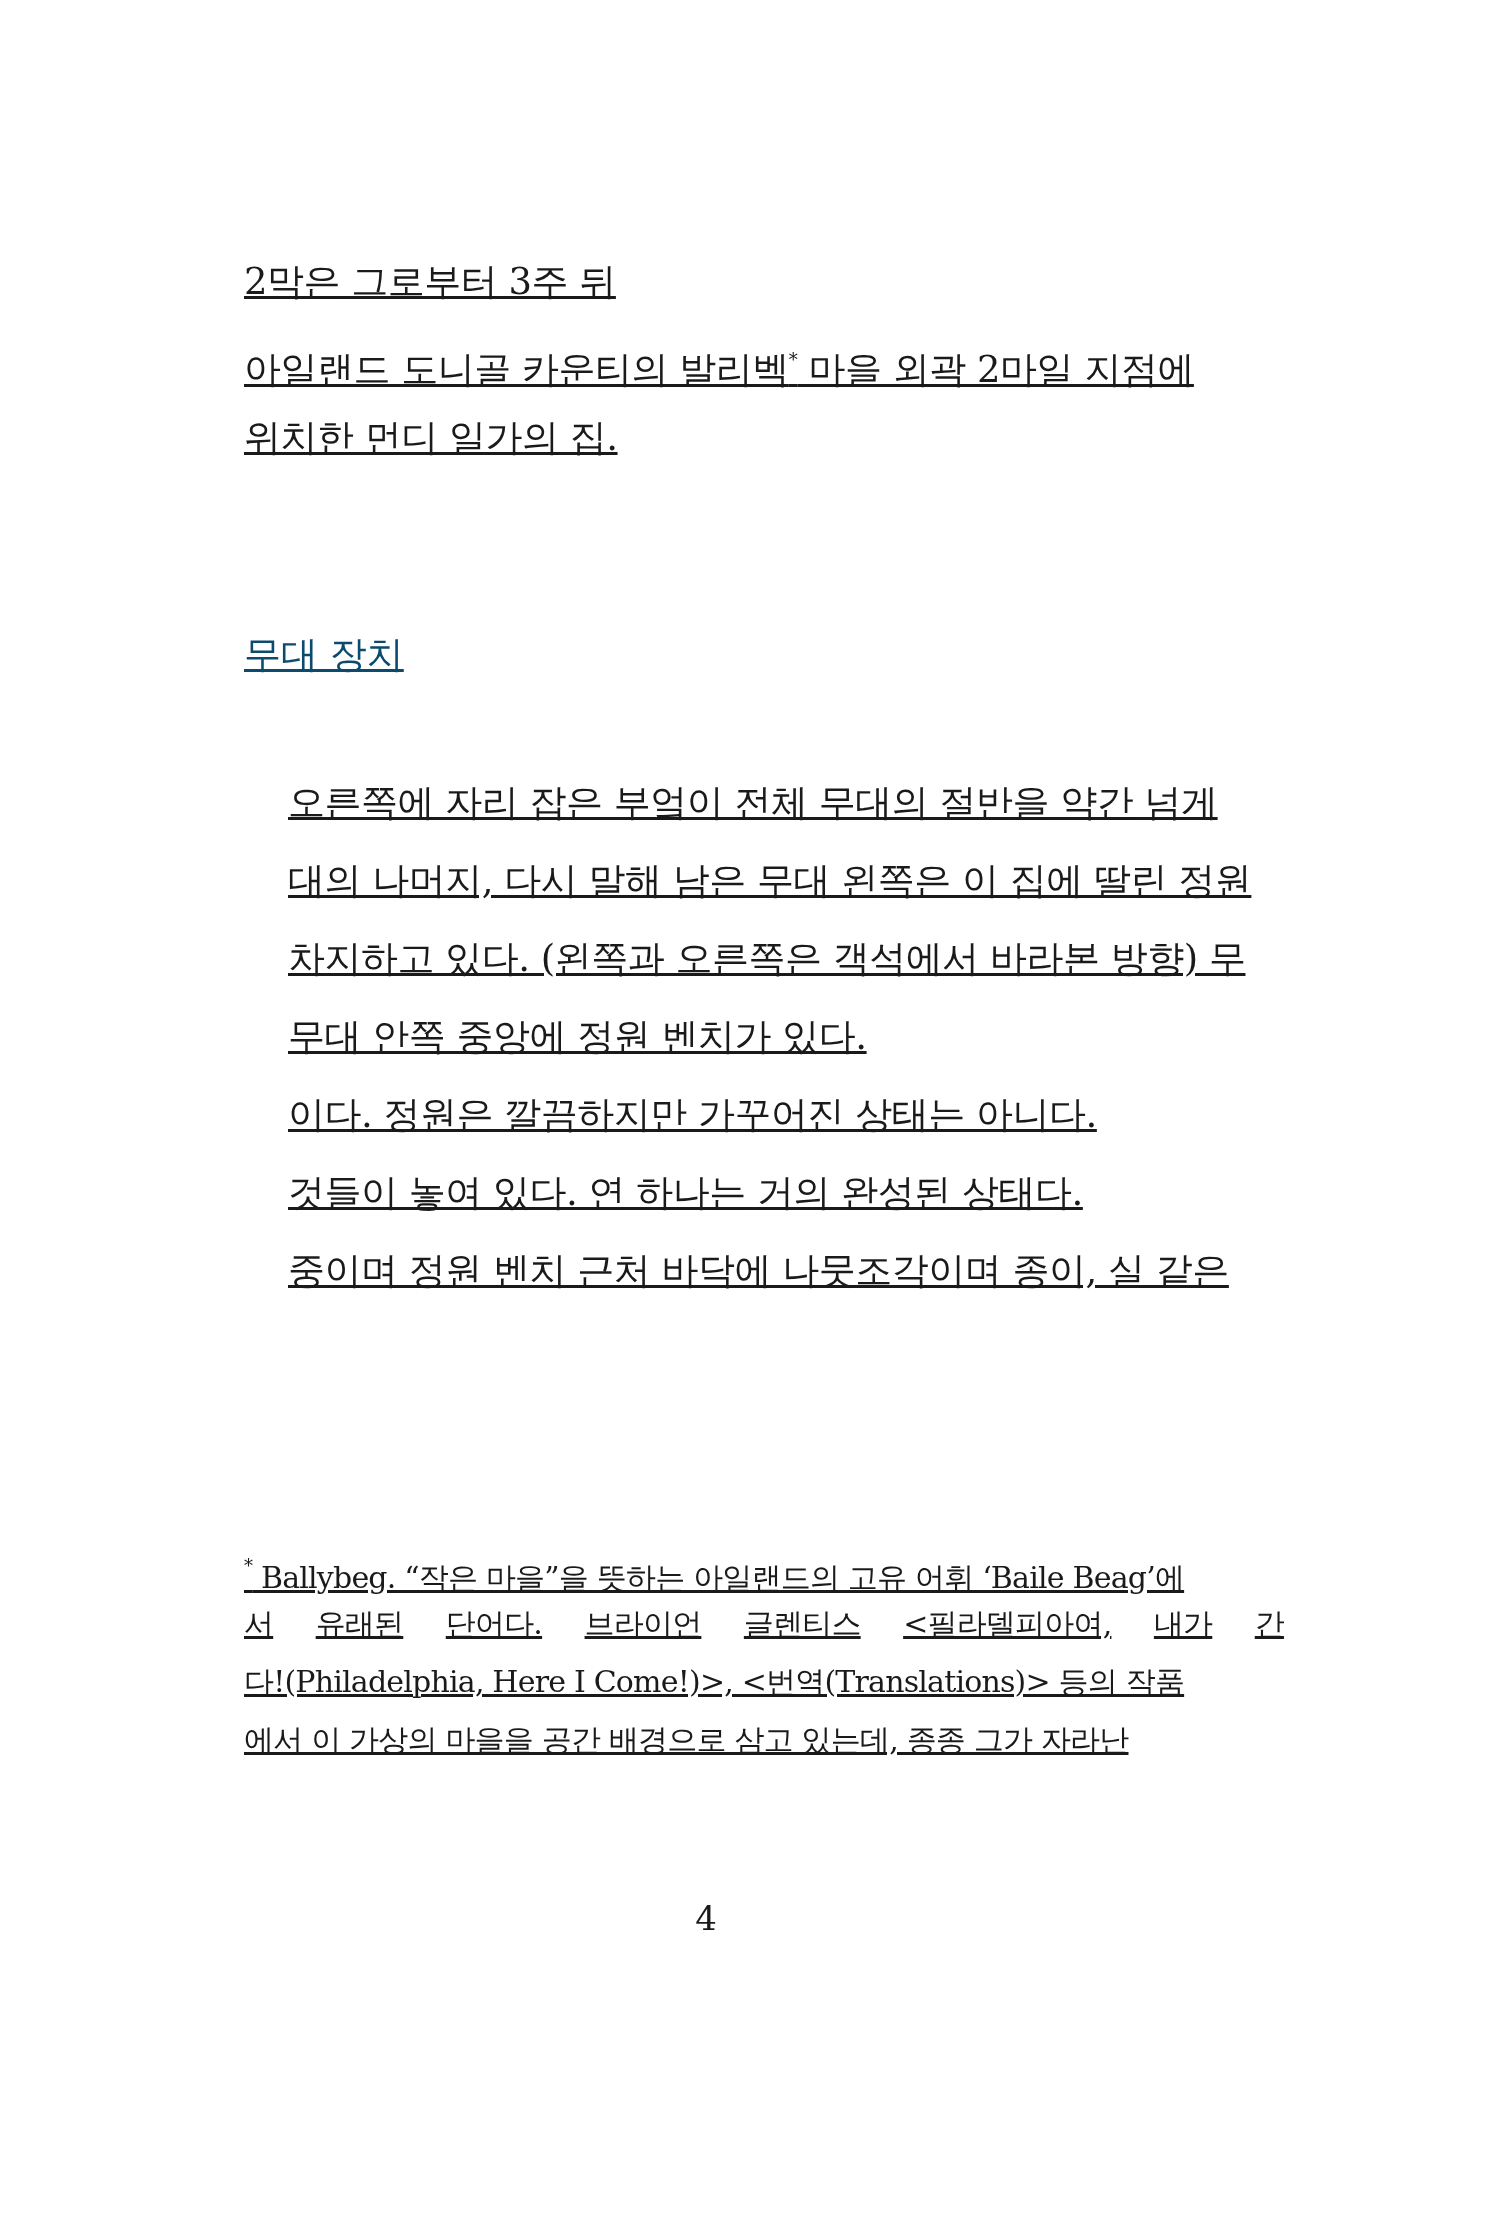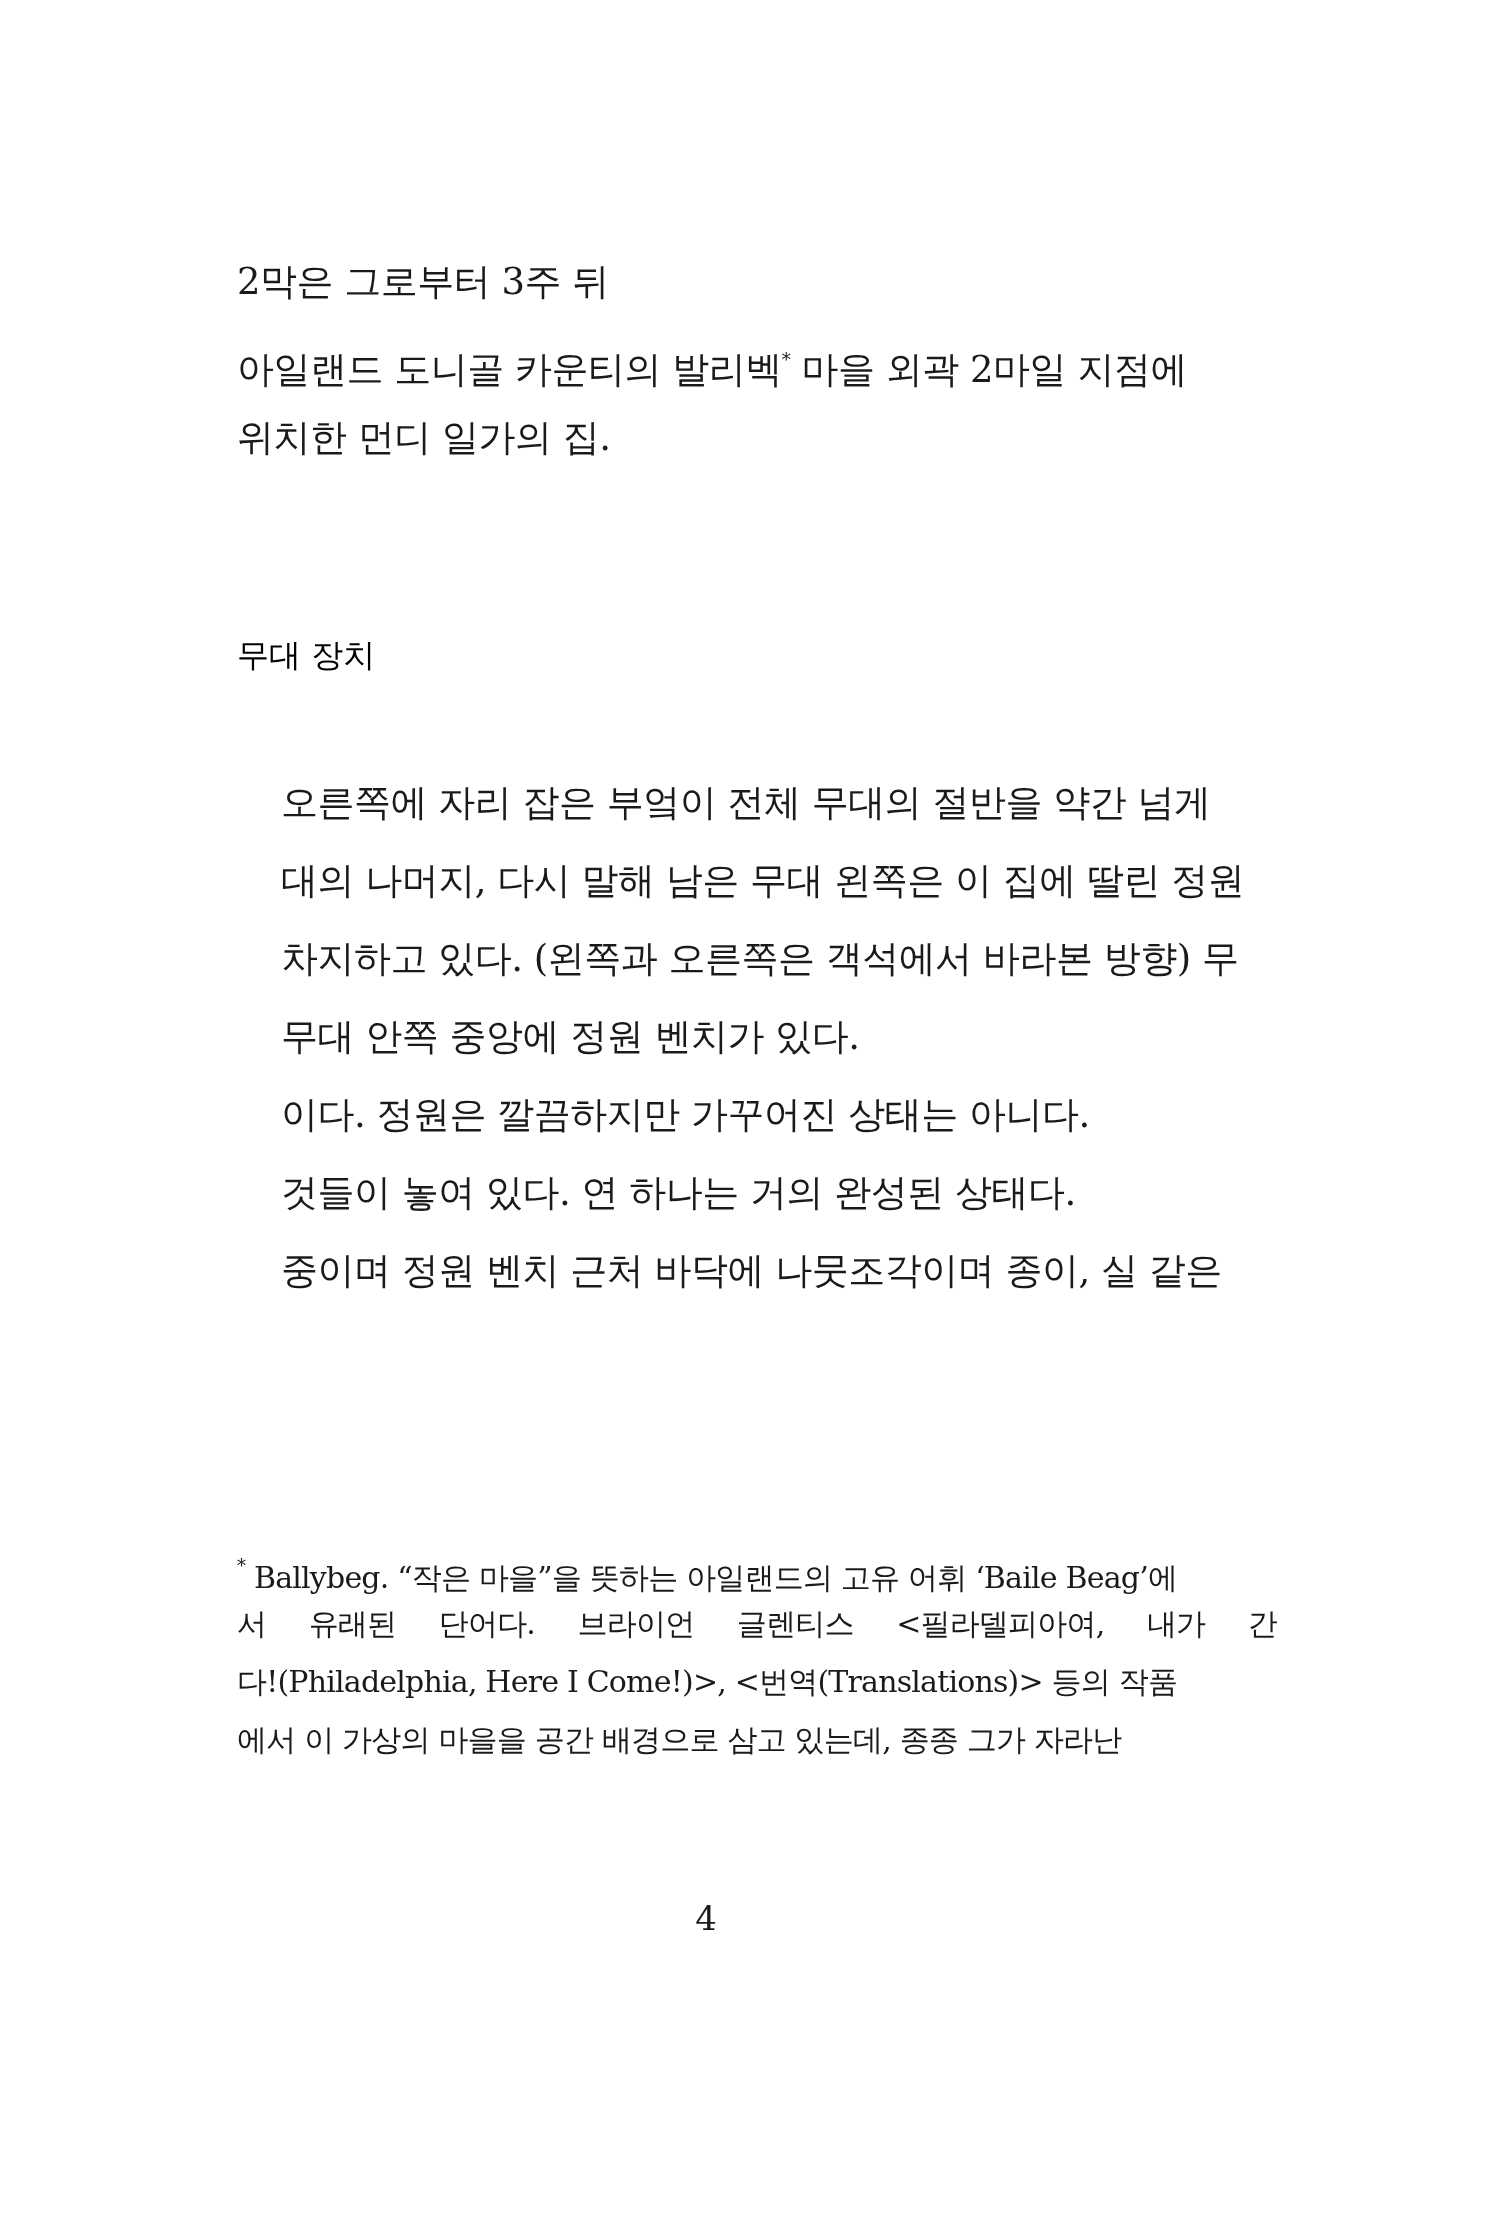--- a/index.html
+++ b/index.html
@@ -16,37 +16,38 @@
     color: #1a1a1a;
   }
   .page {
     position: absolute;
     left: 0; top: 0;
     width: 1512px;
     height: 2220px;
   }
   .block {
     position: absolute;
-    left: 237px;
+    left: 244px;
     width: 1040px;
+    text-decoration: underline;
   }
   .line {
     white-space: nowrap;
     font-size: 37px;
     height: 78px;
     line-height: 78px;
     letter-spacing: -0.5px;
   }
   .intro { top: 243px; }
   .heading {
     top: 625px;
-    font-size: 32px;
+    font-size: 37px;
     line-height: 60px;
     letter-spacing: 0px;
-    color: #000000;
+    color: #0c4a6e;
   }
   .body1 { top: 764px; margin-left: 44px; }
   .footnote { top: 1537px; }
   .footnote .line {
     font-size: 30px;
     height: 58px;
     line-height: 58px;
     letter-spacing: -0.8px;
   }
   .footnote .line.justified {

